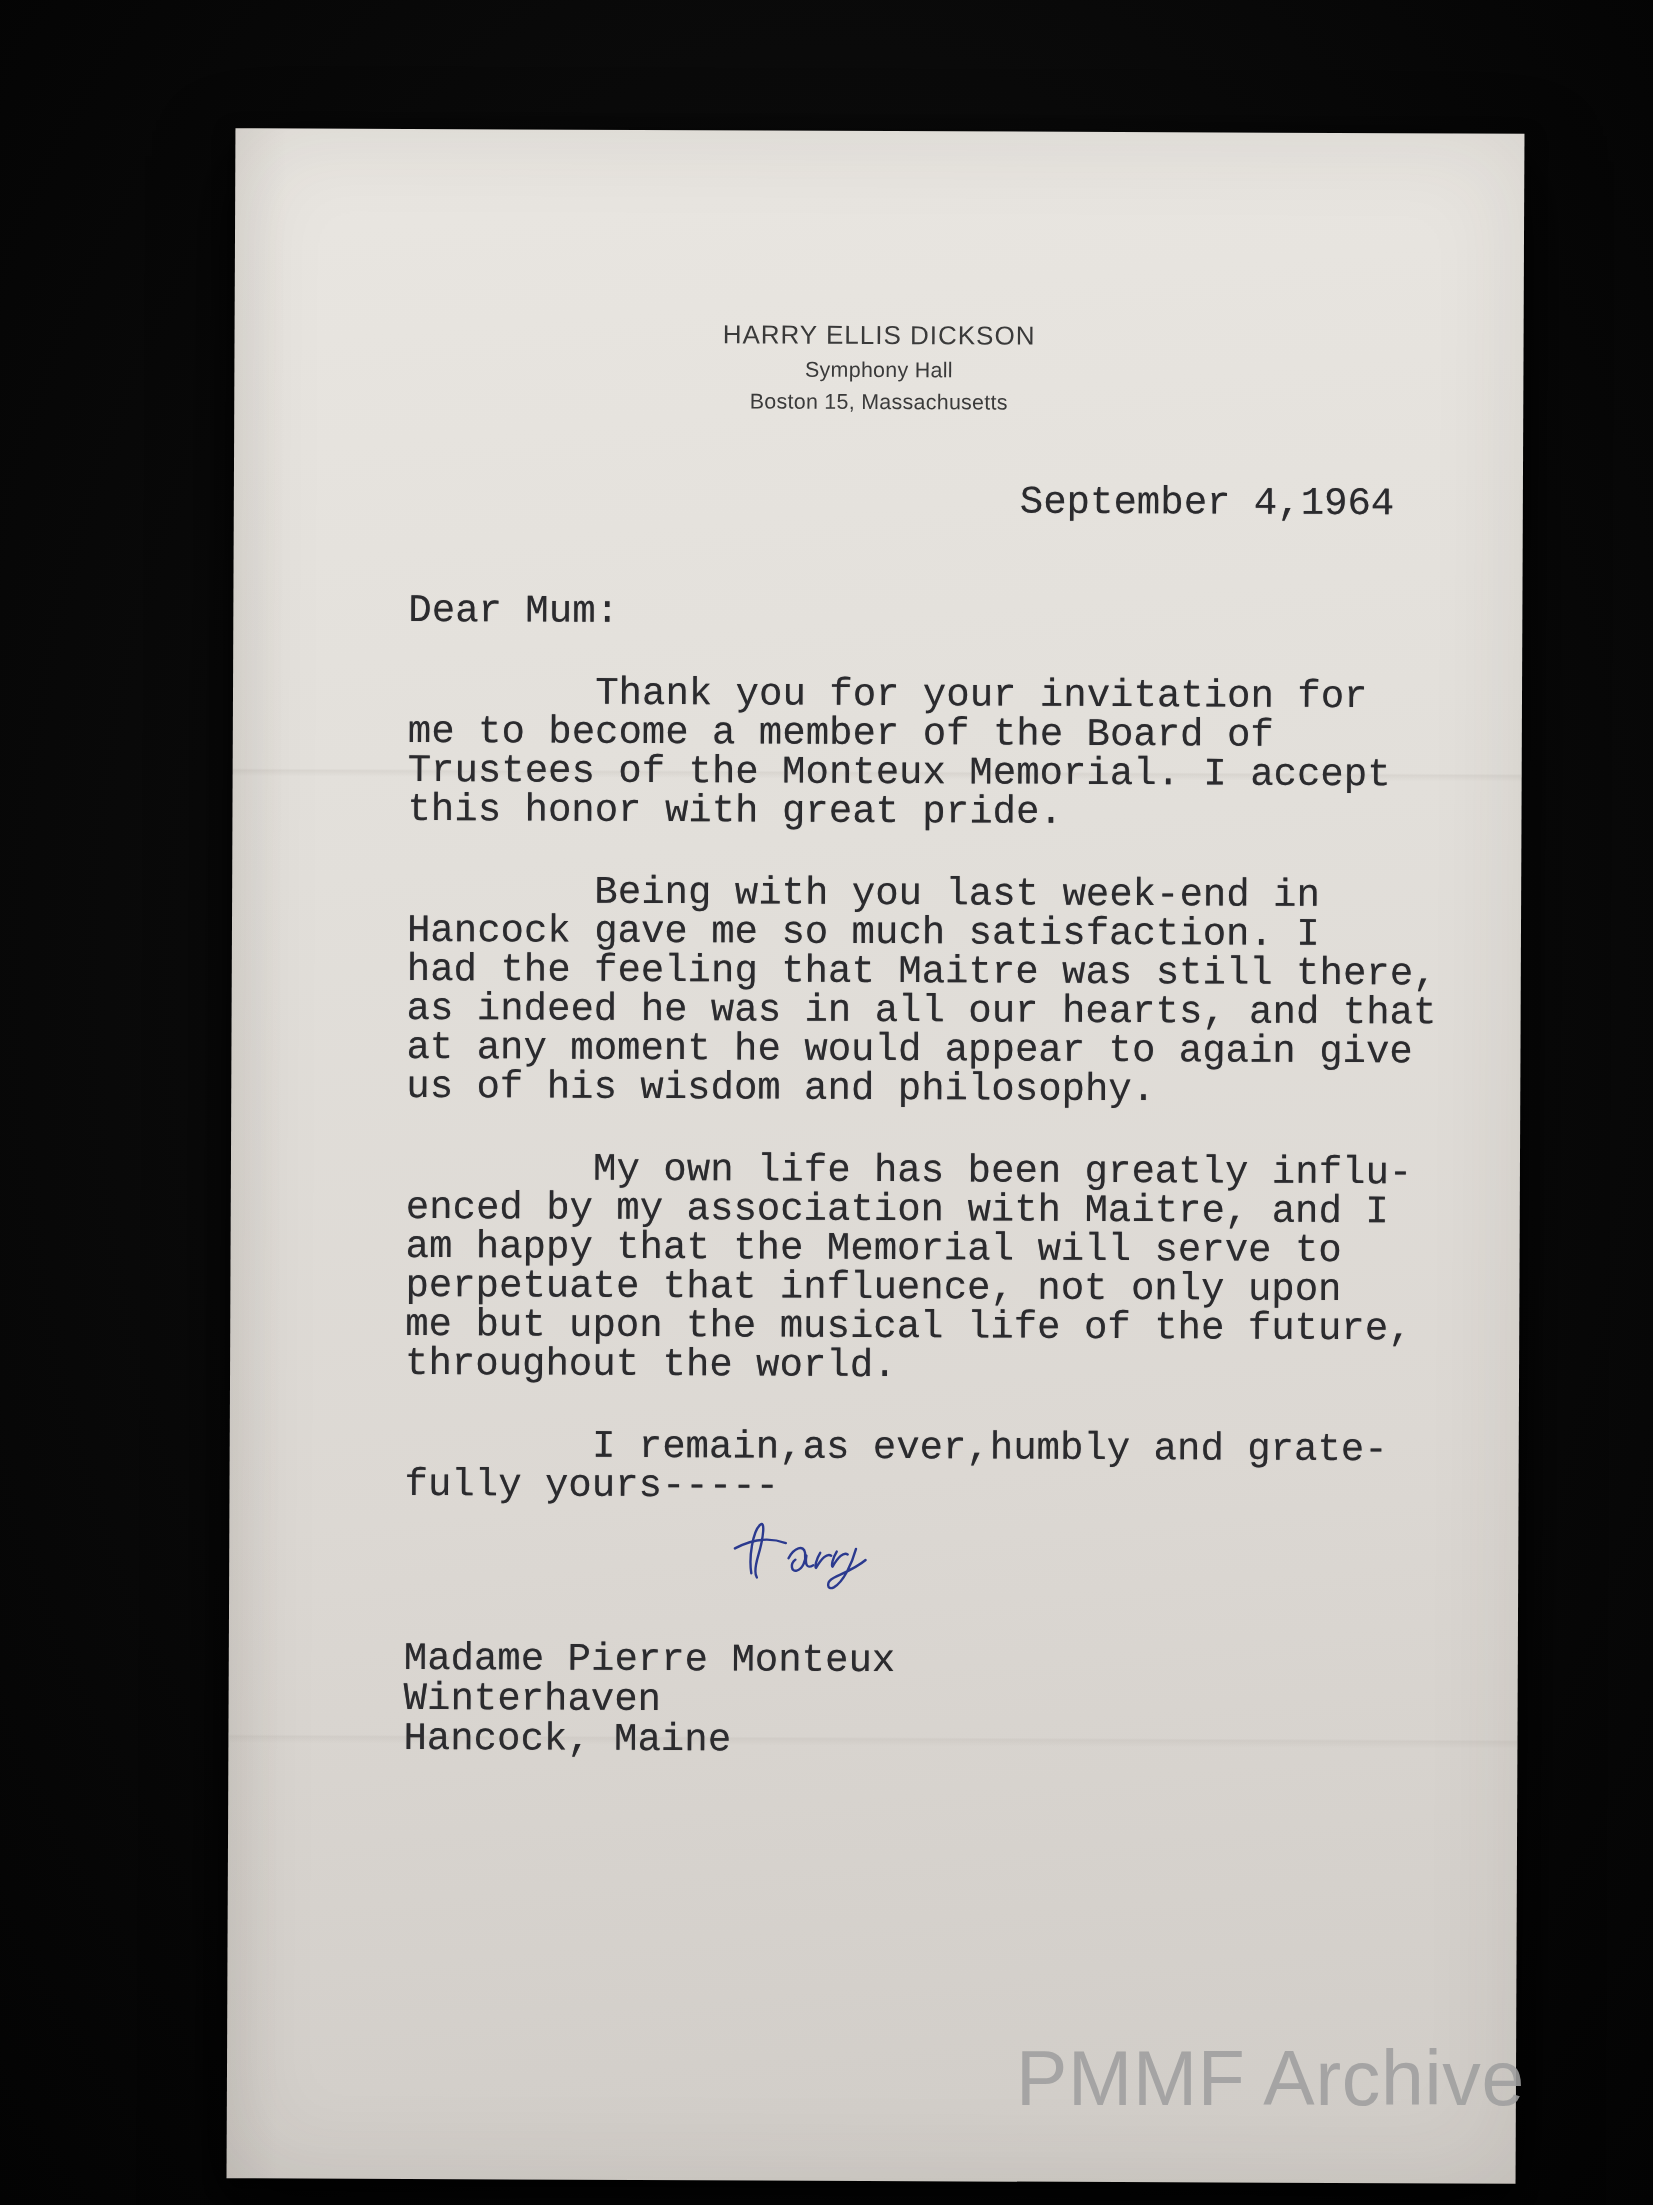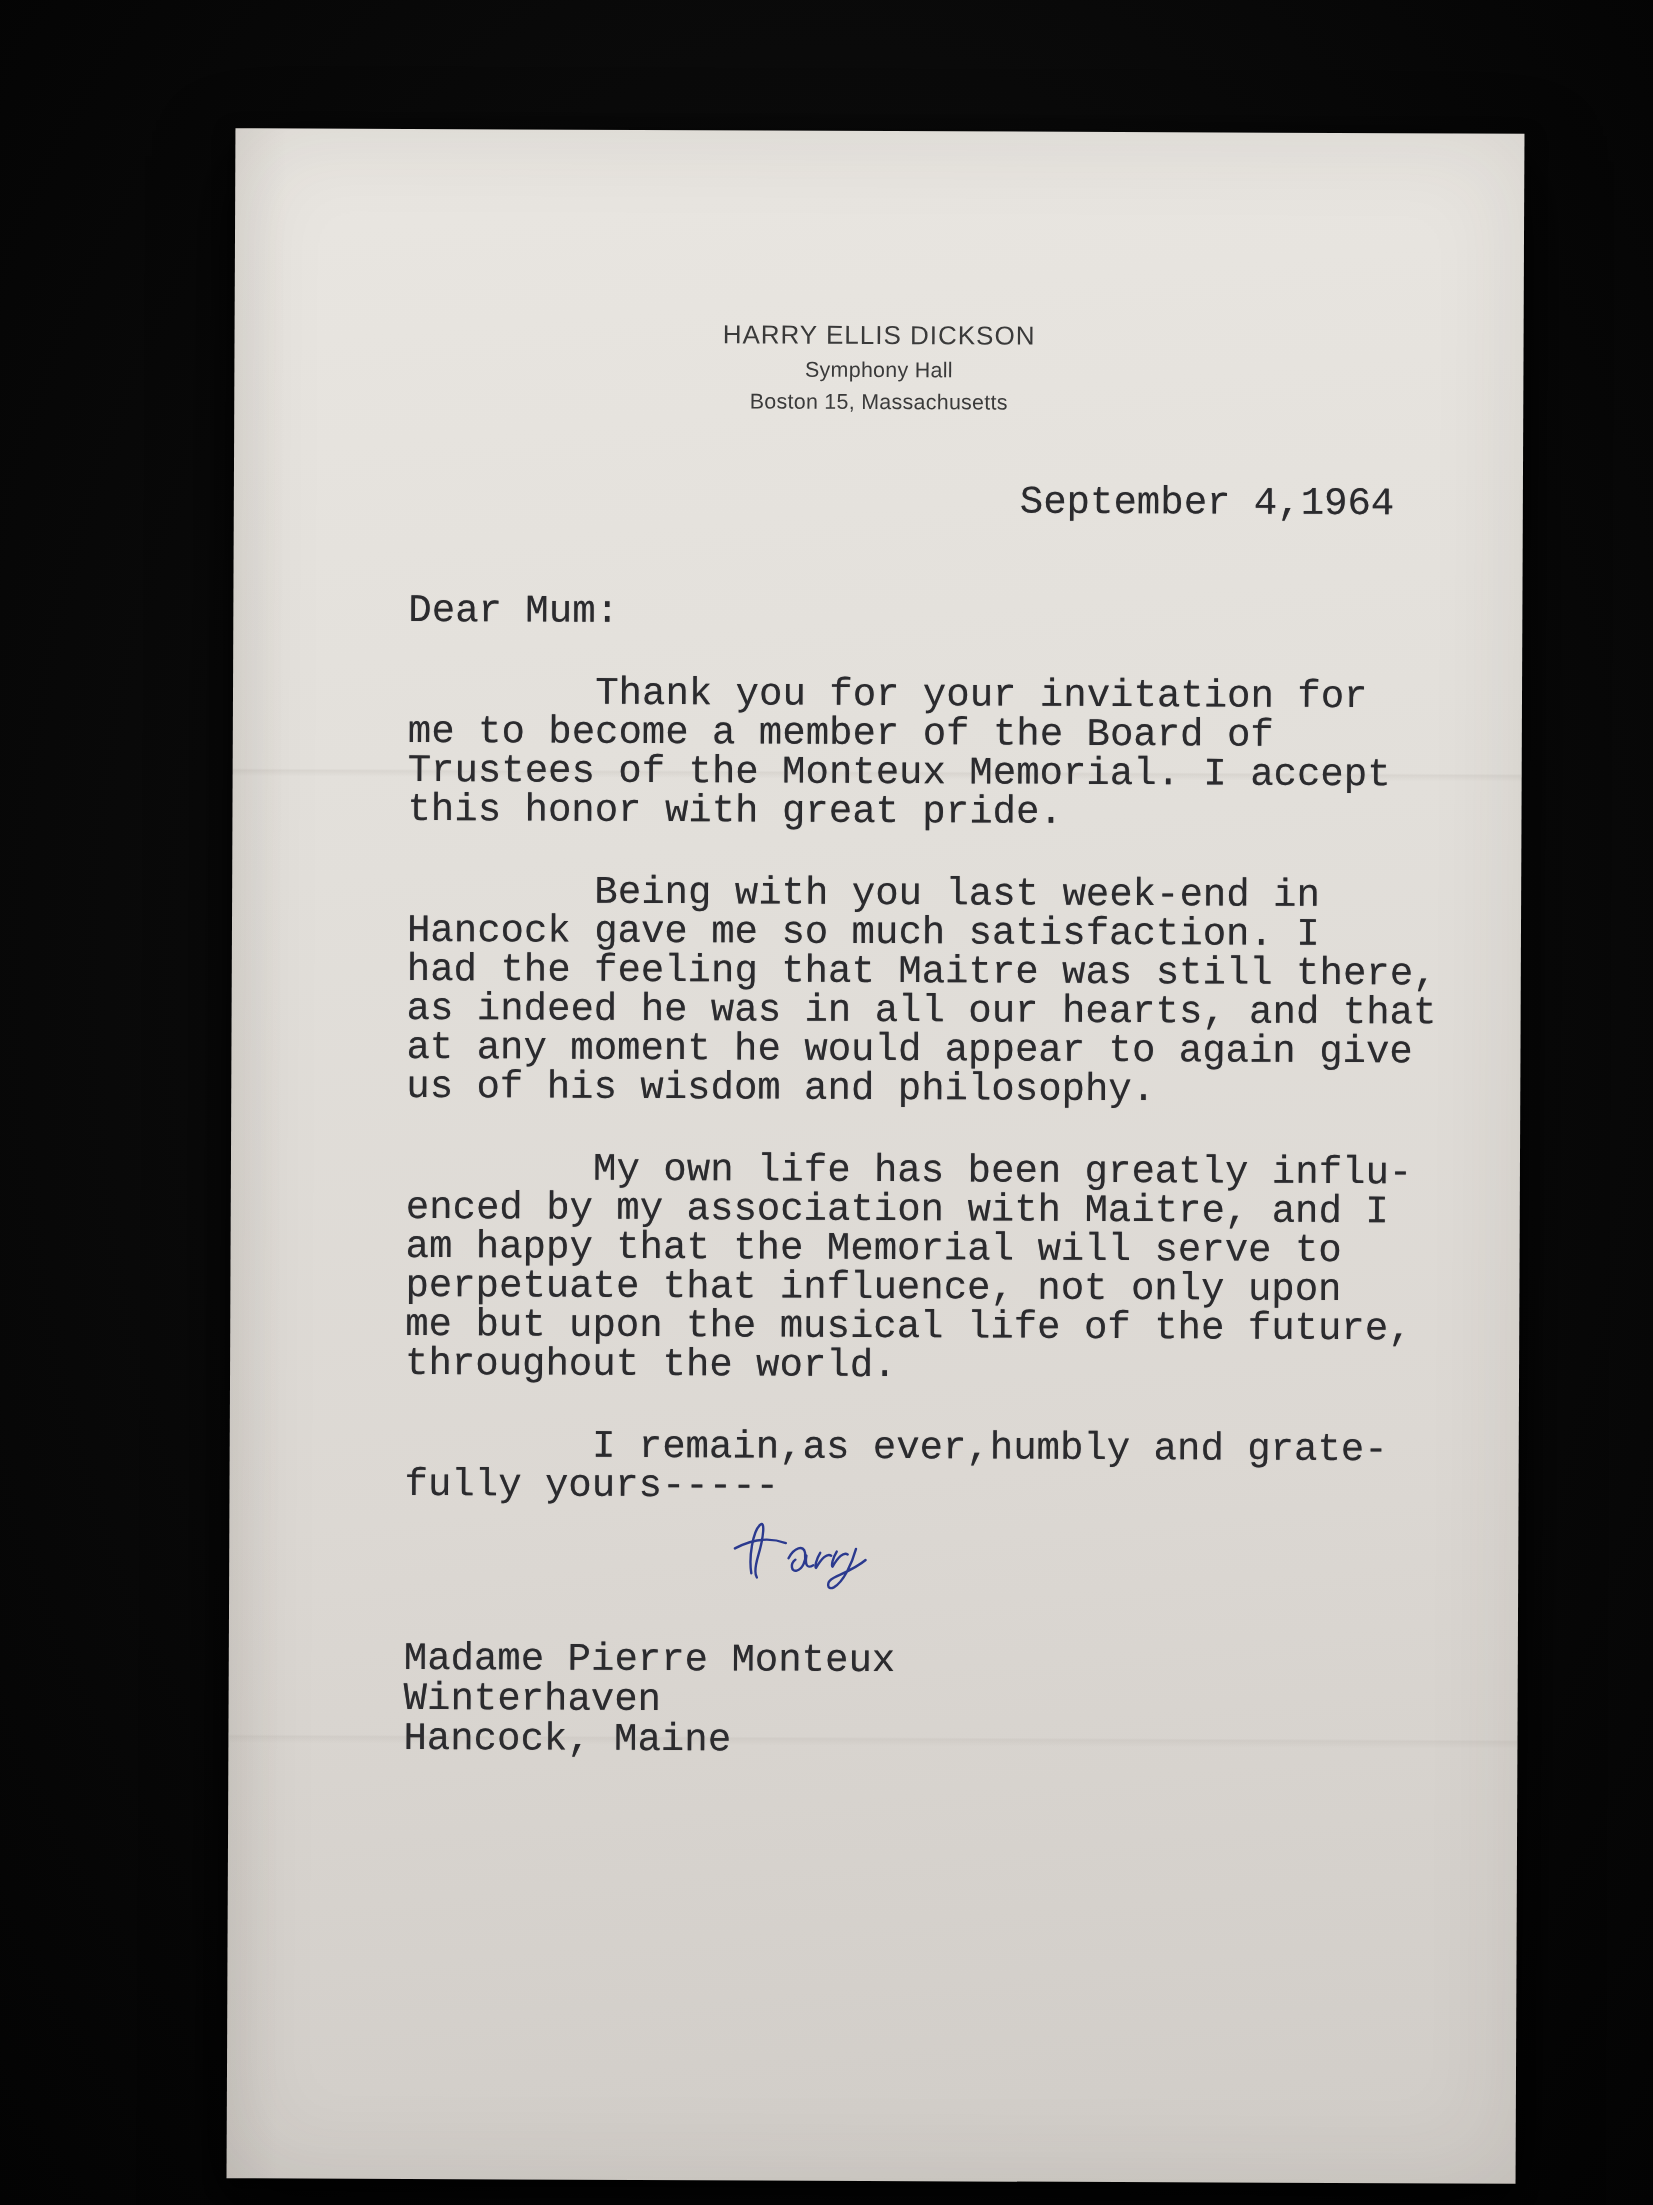--- a/index.html
+++ b/index.html
@@ -157,15 +157,16 @@
         </g>
       </svg>
     </div>
 
     <div class="typed recipient">Madame Pierre Monteux
 Winterhaven
 Hancock, Maine</div>
 
   </div>
 
+  <div class="watermark">PMMF Archive</div>
 
 </div>
 
 
 </body></html>

